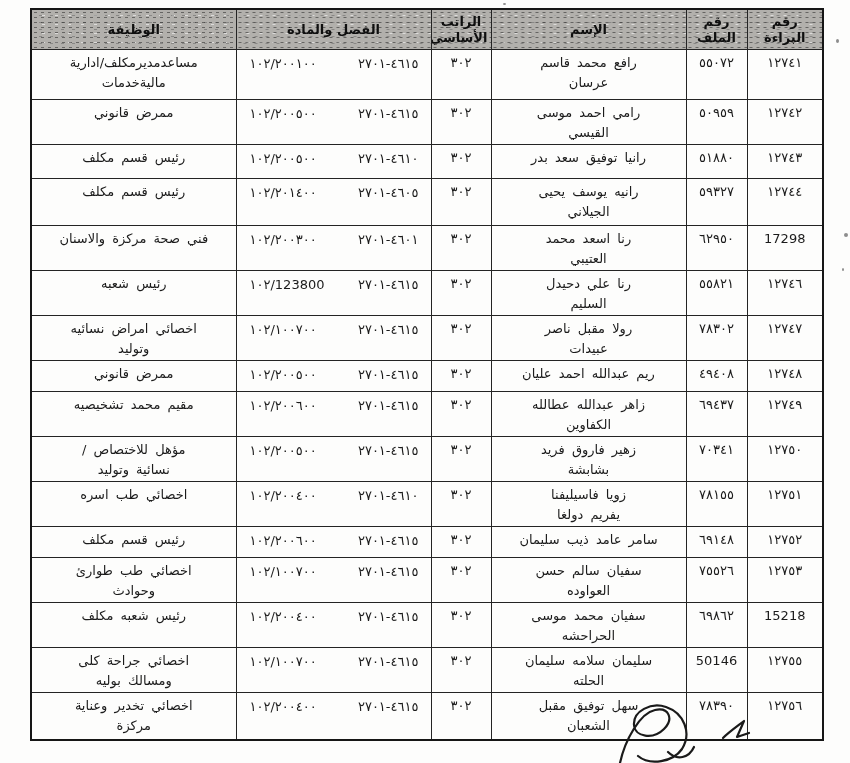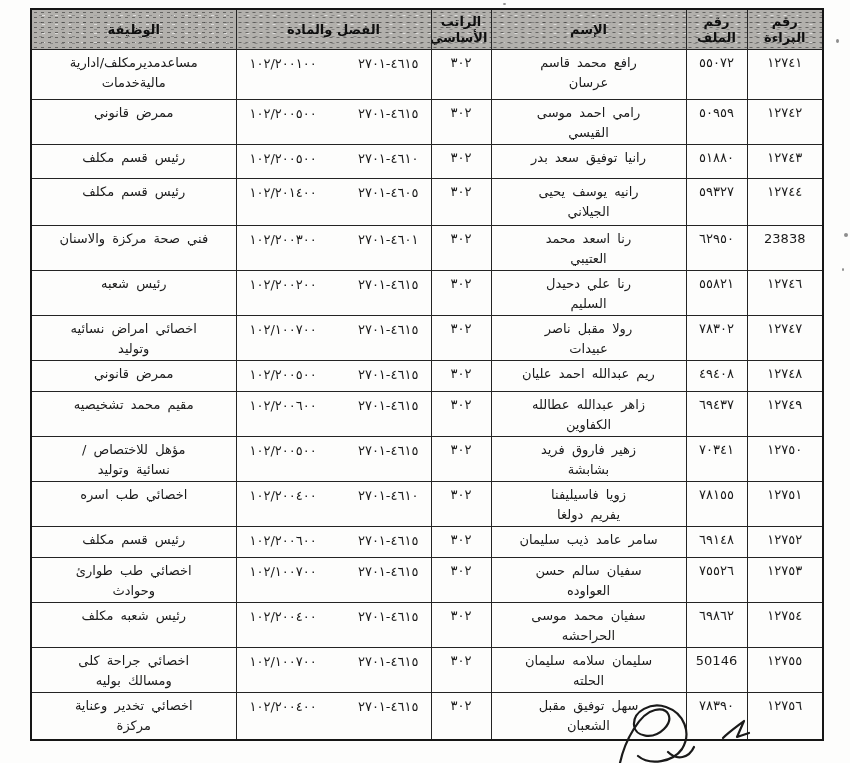--- a/index.html
+++ b/index.html
@@ -139,42 +139,42 @@
       <td class="c-salary">٣٠٢</td>
       <td class="c-chapter">
         <div class="chap">
           <span class="num">١٠٢/٢٠١٤٠٠</span>
           <span class="num">٤٦٠٥-٢٧٠١</span>
         </div>
       </td>
       <td class="c-job">رئيس قسم مكلف</td>
     </tr>
         <tr>
-      <td class="c-decree">23838</td>
+      <td class="c-decree">17298</td>
       <td class="c-file">٦٢٩٥٠</td>
       <td class="c-name">رنا اسعد محمد
 العتيبي</td>
       <td class="c-salary">٣٠٢</td>
       <td class="c-chapter">
         <div class="chap">
           <span class="num">١٠٢/٢٠٠٣٠٠</span>
           <span class="num">٤٦٠١-٢٧٠١</span>
         </div>
       </td>
       <td class="c-job">فني صحة مركزة والاسنان</td>
     </tr>
         <tr>
       <td class="c-decree">١٢٧٤٦</td>
       <td class="c-file">٥٥٨٢١</td>
       <td class="c-name">رنا علي دحيدل
 السليم</td>
       <td class="c-salary">٣٠٢</td>
       <td class="c-chapter">
         <div class="chap">
-          <span class="num">١٠٢/٢٠٠٢٠٠</span>
+          <span class="num">١٠٢/123800</span>
           <span class="num">٤٦١٥-٢٧٠١</span>
         </div>
       </td>
       <td class="c-job">رئيس شعبه</td>
     </tr>
         <tr>
       <td class="c-decree">١٢٧٤٧</td>
       <td class="c-file">٧٨٣٠٢</td>
       <td class="c-name">رولا مقبل ناصر
 عبيدات</td>
@@ -266,21 +266,21 @@
       <td class="c-chapter">
         <div class="chap">
           <span class="num">١٠٢/١٠٠٧٠٠</span>
           <span class="num">٤٦١٥-٢٧٠١</span>
         </div>
       </td>
       <td class="c-job">اخصائي طب طوارئ
 وحوادث</td>
     </tr>
         <tr>
-      <td class="c-decree">١٢٧٥٤</td>
+      <td class="c-decree">15218</td>
       <td class="c-file">٦٩٨٦٢</td>
       <td class="c-name">سفيان محمد موسى
 الحراحشه</td>
       <td class="c-salary">٣٠٢</td>
       <td class="c-chapter">
         <div class="chap">
           <span class="num">١٠٢/٢٠٠٤٠٠</span>
           <span class="num">٤٦١٥-٢٧٠١</span>
         </div>
       </td>

